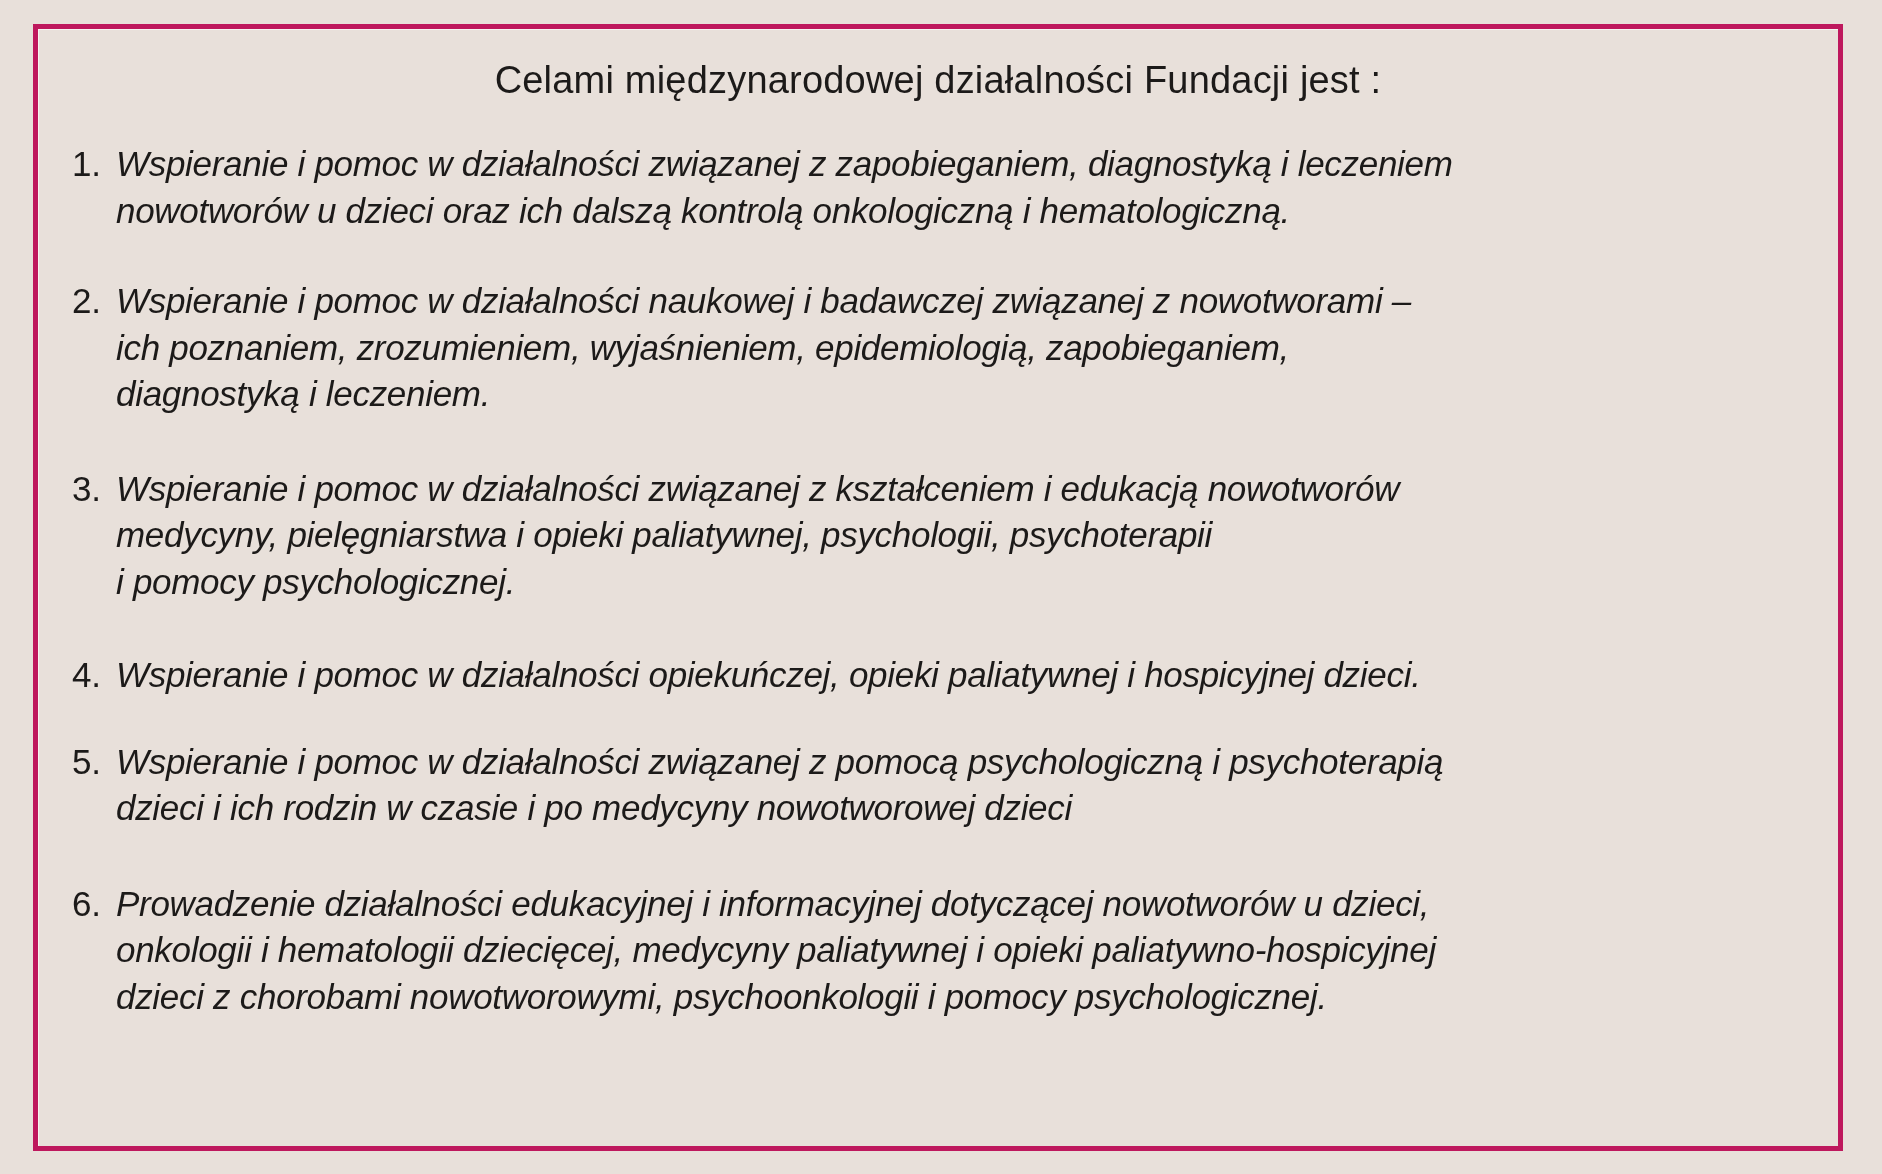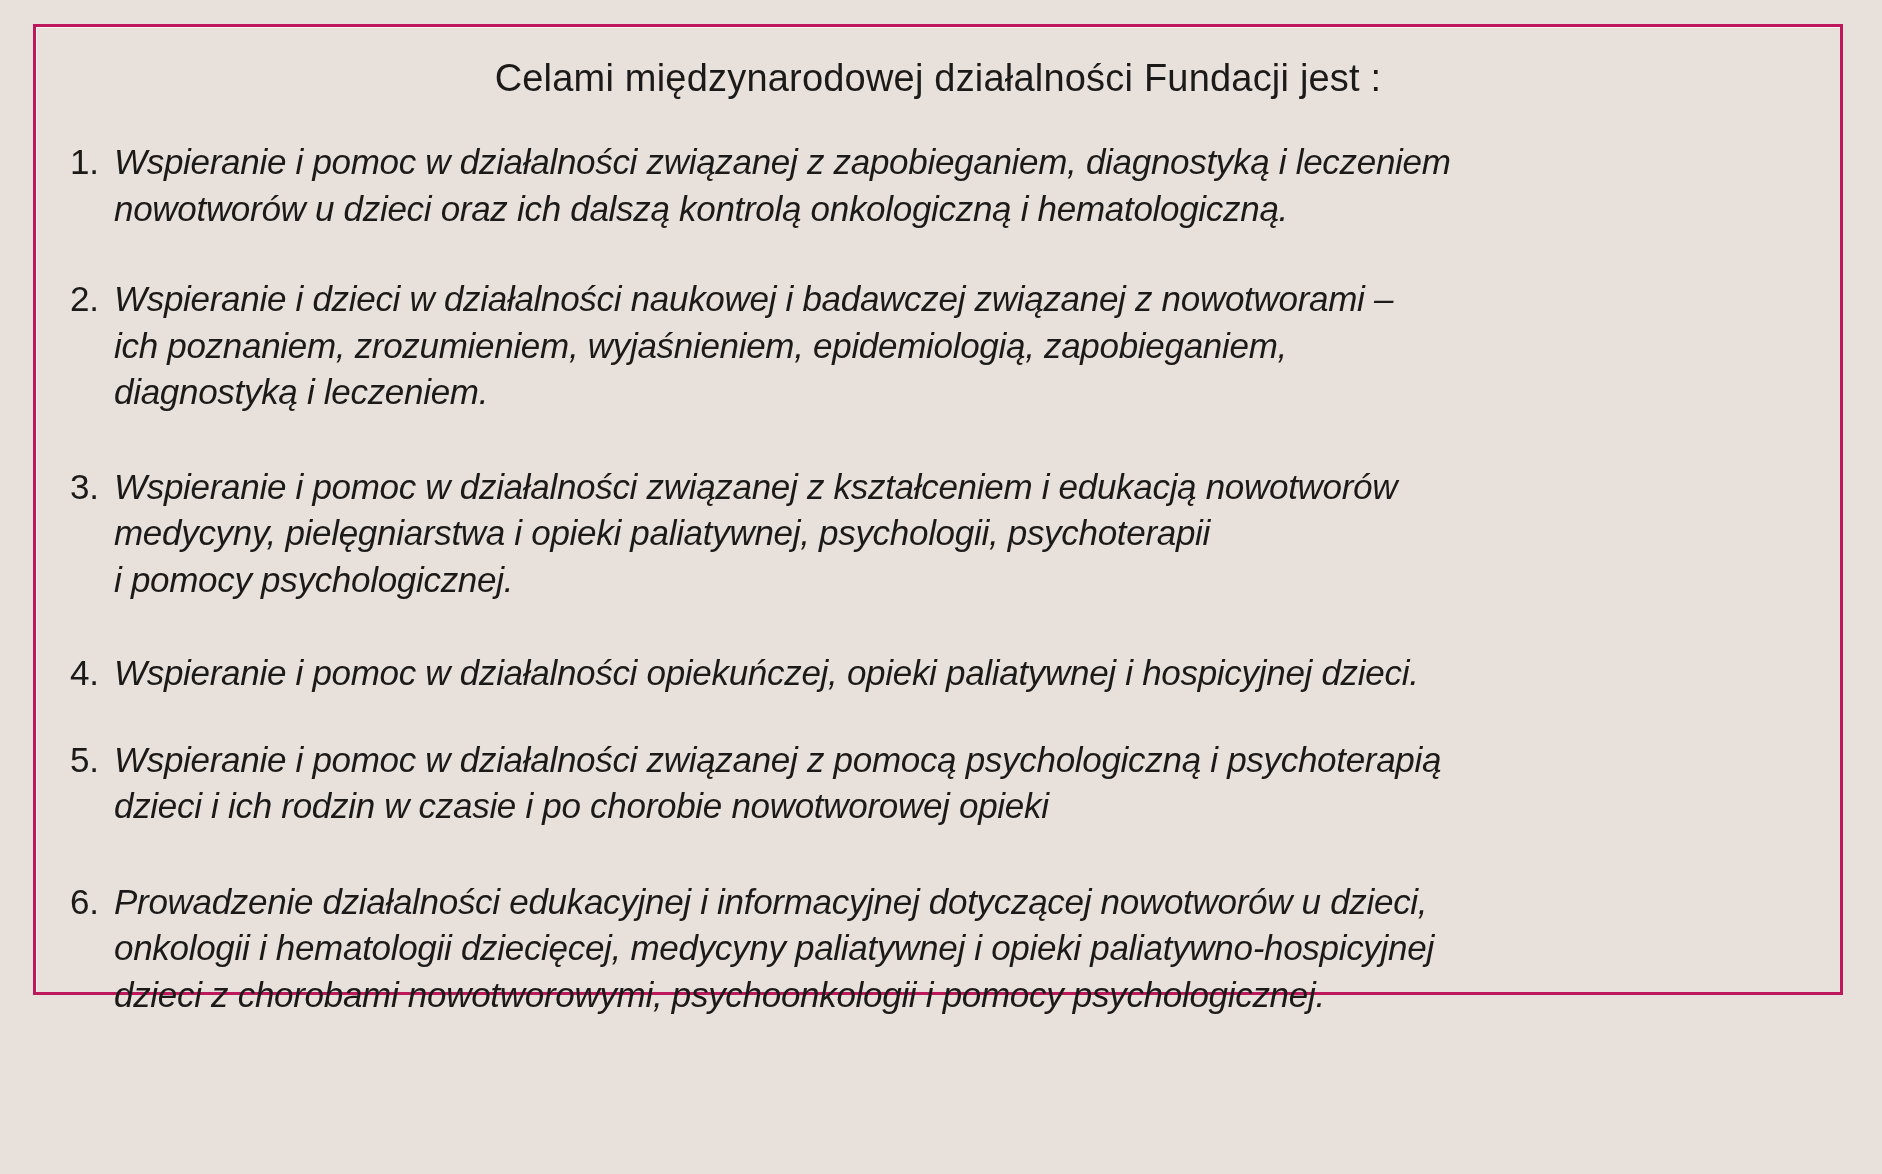--- a/index.html
+++ b/index.html
@@ -13,22 +13,22 @@
       position: relative;
       overflow: hidden;
       font-family: "Liberation Sans", "DejaVu Sans", sans-serif;
       color: #1c1a19;
     }
     .frame {
       position: absolute;
       left: 33px;
       top: 24px;
       width: 1810px;
-      height: 971px;
-      border: 3px solid #be185d;
+      height: 1127px;
+      border: 5px solid #be185d;
       box-sizing: border-box;
       box-shadow: 1px 1px 0 rgba(255,255,255,0.6) inset;
     }
     .title {
       position: absolute;
       left: 0;
       right: 0;
       top: 28px;
       text-align: center;
       font-size: 38px;
@@ -75,38 +75,38 @@
   <h1 class="title">Celami międzynarodowej działalności Fundacji jest :</h1>
 
   <ol class="goals">
     <li class="goal" data-idx="0">
       <span class="goal-num">1.</span>
       <span class="goal-text">Wspieranie i pomoc w działalności związanej z zapobieganiem, diagnostyką i leczeniem
 nowotworów u dzieci oraz ich dalszą kontrolą onkologiczną i hematologiczną.</span>
     </li>
     <li class="goal" data-idx="1">
       <span class="goal-num">2.</span>
-      <span class="goal-text">Wspieranie i dzieci w działalności naukowej i badawczej związanej z nowotworami –
+      <span class="goal-text">Wspieranie i pomoc w działalności naukowej i badawczej związanej z nowotworami –
 ich poznaniem, zrozumieniem, wyjaśnieniem, epidemiologią, zapobieganiem,
 diagnostyką i leczeniem.</span>
     </li>
     <li class="goal" data-idx="2">
       <span class="goal-num">3.</span>
       <span class="goal-text">Wspieranie i pomoc w działalności związanej z kształceniem i edukacją nowotworów
 medycyny, pielęgniarstwa i opieki paliatywnej, psychologii, psychoterapii
 i pomocy psychologicznej.</span>
     </li>
     <li class="goal" data-idx="3">
       <span class="goal-num">4.</span>
       <span class="goal-text">Wspieranie i pomoc w działalności opiekuńczej, opieki paliatywnej i hospicyjnej dzieci.</span>
     </li>
     <li class="goal" data-idx="4">
       <span class="goal-num">5.</span>
       <span class="goal-text">Wspieranie i pomoc w działalności związanej z pomocą psychologiczną i psychoterapią
-dzieci i ich rodzin w czasie i po chorobie nowotworowej opieki</span>
+dzieci i ich rodzin w czasie i po medycyny nowotworowej dzieci</span>
     </li>
     <li class="goal" data-idx="5">
       <span class="goal-num">6.</span>
       <span class="goal-text">Prowadzenie działalności edukacyjnej i informacyjnej dotyczącej nowotworów u dzieci,
 onkologii i hematologii dziecięcej, medycyny paliatywnej i opieki paliatywno-hospicyjnej
 dzieci z chorobami nowotworowymi, psychoonkologii i pomocy psychologicznej.</span>
     </li>
   </ol>
 </div>
 

